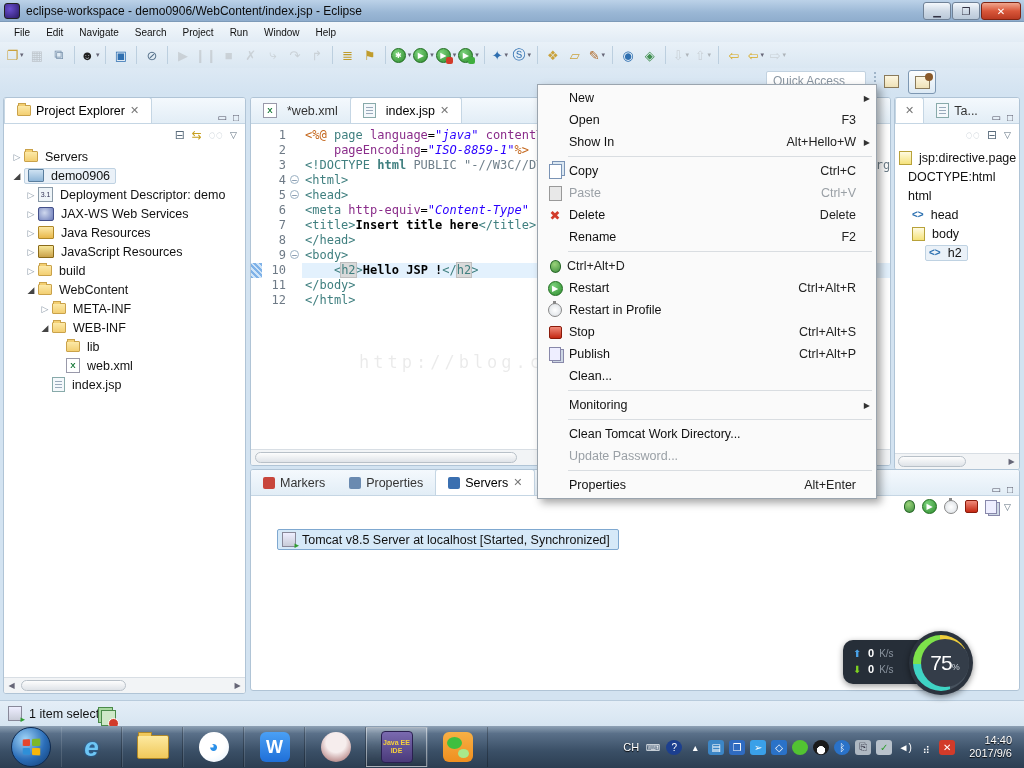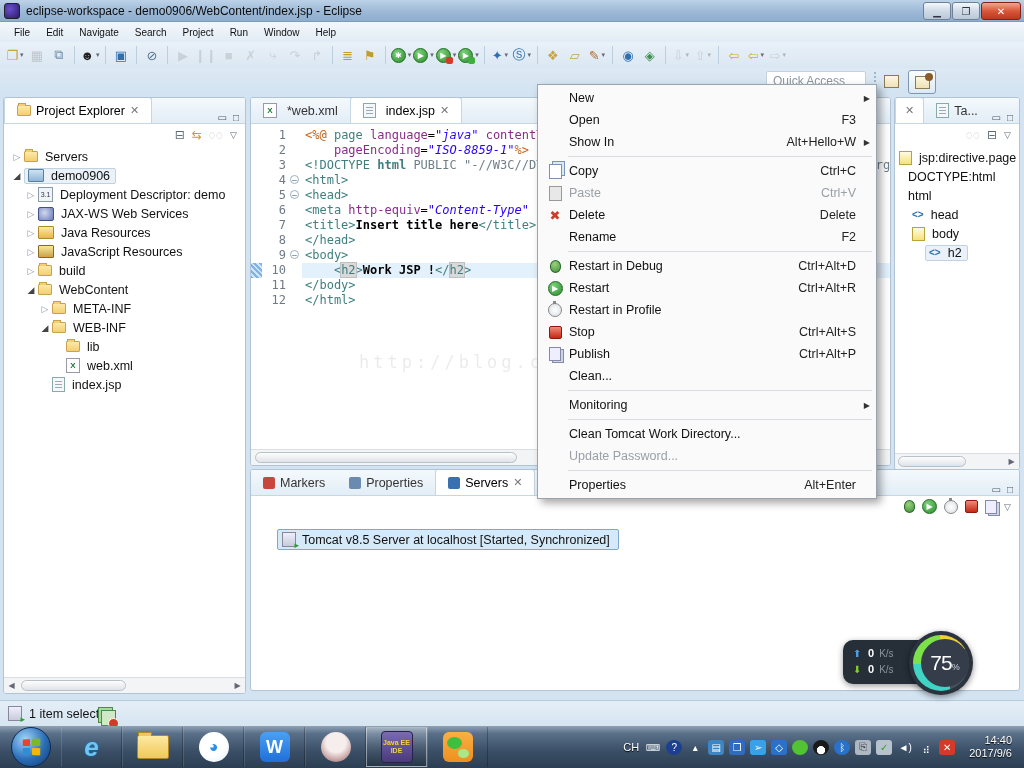--- a/index.html
+++ b/index.html
@@ -469,21 +469,21 @@
       <div class="ecode" id="editor-code">
           <div class="cl"><span class="mark"></span><span class="ln">1</span><span class="foldc"></span><span class="ct"><span class="seg-d">&lt;%@ </span><span class="seg-t">page</span><span class="seg-p"> </span><span class="seg-a">language</span><span class="seg-p">=</span><span class="seg-v">"java"</span><span class="seg-p"> </span><span class="seg-a">contentType</span><span class="seg-p">=</span><span class="seg-v">"text/html; charset=ISO-8859-1"</span></span></div>
           <div class="cl"><span class="mark"></span><span class="ln">2</span><span class="foldc"></span><span class="ct"><span class="seg-p">    </span><span class="seg-a">pageEncoding</span><span class="seg-p">=</span><span class="seg-v">"ISO-8859-1"</span><span class="seg-d">%&gt;</span></span></div>
           <div class="cl"><span class="mark"></span><span class="ln">3</span><span class="foldc"></span><span class="ct"><span class="seg-t">&lt;!DOCTYPE </span><span class="seg-tb">html</span><span class="seg-g"> PUBLIC </span><span class="seg-g">"-//W3C//DTD HTML 4.01 Transitional//EN" "http://www.w3.org/TR/html4/loose.dtd"</span></span></div>
           <div class="cl"><span class="mark"></span><span class="ln">4</span><span class="foldc has"></span><span class="ct"><span class="seg-t">&lt;html&gt;</span></span></div>
           <div class="cl"><span class="mark"></span><span class="ln">5</span><span class="foldc has"></span><span class="ct"><span class="seg-t">&lt;head&gt;</span></span></div>
           <div class="cl"><span class="mark"></span><span class="ln">6</span><span class="foldc"></span><span class="ct"><span class="seg-t">&lt;meta </span><span class="seg-a">http-equiv</span><span class="seg-p">=</span><span class="seg-v">"Content-Type"</span><span class="seg-p"> </span><span class="seg-a">content</span><span class="seg-p">=</span><span class="seg-v">"text/html; charset=ISO-8859-1"</span><span class="seg-t">&gt;</span></span></div>
           <div class="cl"><span class="mark"></span><span class="ln">7</span><span class="foldc"></span><span class="ct"><span class="seg-t">&lt;title&gt;</span><span class="seg-b">Insert title here</span><span class="seg-t">&lt;/title&gt;</span></span></div>
           <div class="cl"><span class="mark"></span><span class="ln">8</span><span class="foldc"></span><span class="ct"><span class="seg-t">&lt;/head&gt;</span></span></div>
           <div class="cl"><span class="mark"></span><span class="ln">9</span><span class="foldc has"></span><span class="ct"><span class="seg-t">&lt;body&gt;</span></span></div>
-          <div class="cl cur"><span class="mark"></span><span class="ln">10</span><span class="foldc"></span><span class="ct"><span class="seg-p">    </span><span class="seg-t">&lt;</span><span class="seg-mt">h2</span><span class="seg-t">&gt;</span><span class="seg-b">Work JSP !</span><span class="seg-t">&lt;/</span><span class="seg-mt">h2</span><span class="seg-t">&gt;</span></span></div>
+          <div class="cl cur"><span class="mark"></span><span class="ln">10</span><span class="foldc"></span><span class="ct"><span class="seg-p">    </span><span class="seg-t">&lt;</span><span class="seg-mt">h2</span><span class="seg-t">&gt;</span><span class="seg-b">Hello JSP !</span><span class="seg-t">&lt;/</span><span class="seg-mt">h2</span><span class="seg-t">&gt;</span></span></div>
           <div class="cl"><span class="mark"></span><span class="ln">11</span><span class="foldc"></span><span class="ct"><span class="seg-t">&lt;/body&gt;</span></span></div>
           <div class="cl"><span class="mark"></span><span class="ln">12</span><span class="foldc"></span><span class="ct"><span class="seg-t">&lt;/html&gt;</span></span></div>
         </div>
       <div class="watermark">http://blog.csdn.net/HoneyGirls</div>
       <div class="hscroll">
         <span class="sthumb" style="width:262px;margin-left:4px"></span>
       </div>
     </div>
 
     <div class="panel" style="left:894px;top:3px;width:126px;height:373px">
@@ -643,21 +643,20 @@
         <span class="cicon"></span>
         <span class="clbl">Rename</span>
         <span class="csc">F2</span>
         <span class="csub"></span>
       </div>
       <div class="csep"></div>
       <div class="cmi">
         <span class="cicon">
           <span class="ic-bug"></span>
         </span>
-        <span class="clbl">Restart in Debug</span>
         <span class="csc">Ctrl+Alt+D</span>
         <span class="csub"></span>
       </div>
       <div class="cmi">
         <span class="cicon">
           <span class="circ">▶</span>
         </span>
         <span class="clbl">Restart</span>
         <span class="csc">Ctrl+Alt+R</span>
         <span class="csub"></span>

